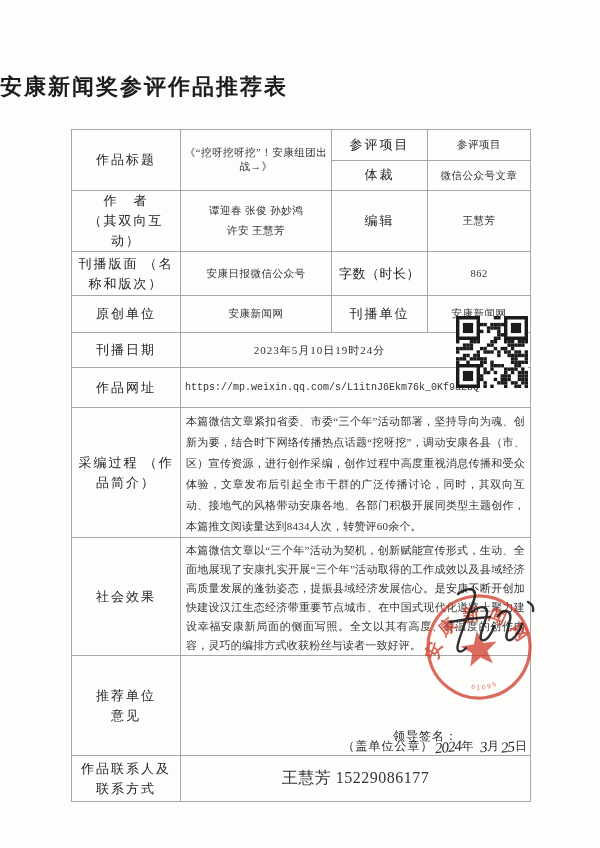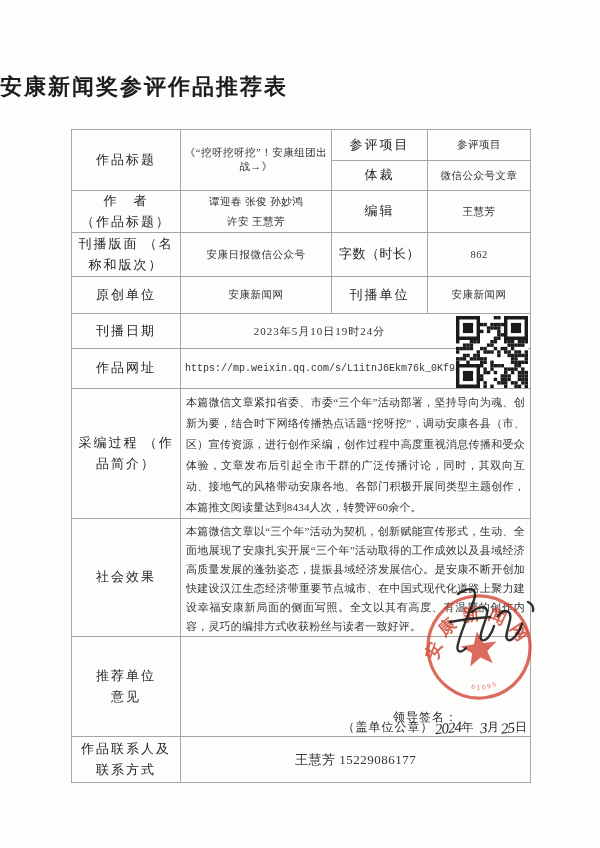--- a/index.html
+++ b/index.html
@@ -92,21 +92,21 @@
     <td class="label">参评项目</td>
     <td class="value">参评项目</td>
   </tr>
   <tr class="h30">
     <td class="label">体裁</td>
     <td class="value">微信公众号文章</td>
   </tr>
   <tr class="h42">
     <td class="label">
       <span class="lbl-line">作　者</span>
-      <span class="lbl-line">（作品标题）</span>
+      <span class="lbl-line">（其双向互动）</span>
     </td>
     <td class="value">
       <span class="val-line">谭迎春 张俊 孙妙鸿</span>
       <span class="val-line">许安 王慧芳</span>
     </td>
     <td class="label">编辑</td>
     <td class="value">王慧芳</td>
   </tr>
   <tr class="h44">
     <td class="label">刊播版面 （名称和版次）</td>
@@ -143,21 +143,21 @@
     </td>
     <td class="opinion-cell" colspan="3">
       <div class="sign-line">领导签名：</div>
       <div class="seal-line">
         <span>（盖单位公章）</span><span class="hand">2024</span><span>年</span> <span class="hand">3</span><span>月</span><span class="hand">25</span><span>日</span>
       </div>
     </td>
   </tr>
   <tr class="h46">
     <td class="label">作品联系人及联系方式</td>
-    <td class="value" colspan="3" style="font-size:13px">王慧芳 15229086177</td>
+    <td class="value" colspan="3" style="font-size:16px">王慧芳 15229086177</td>
   </tr>
 </tbody>
   </table>
 
 <div class="qr-wrap">
   <svg width="72" height="72" viewBox="0 0 72 72" xmlns="http://www.w3.org/2000/svg">
     <rect x="0" y="0" width="72" height="72" fill="#ffffff"></rect>
     <g fill="#1b1b1b" id="qr-cells">
         <rect x="37.71" y="0.00" width="3.43" height="3.43"></rect>
         <rect x="41.14" y="0.00" width="3.43" height="3.43"></rect>

